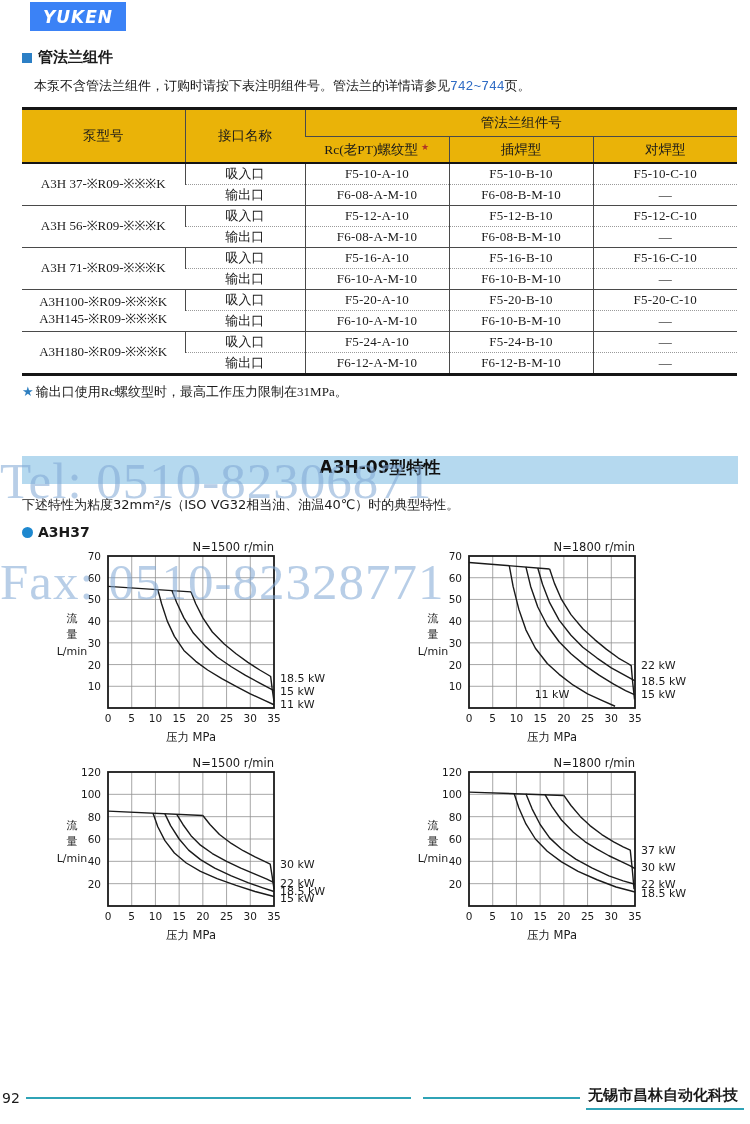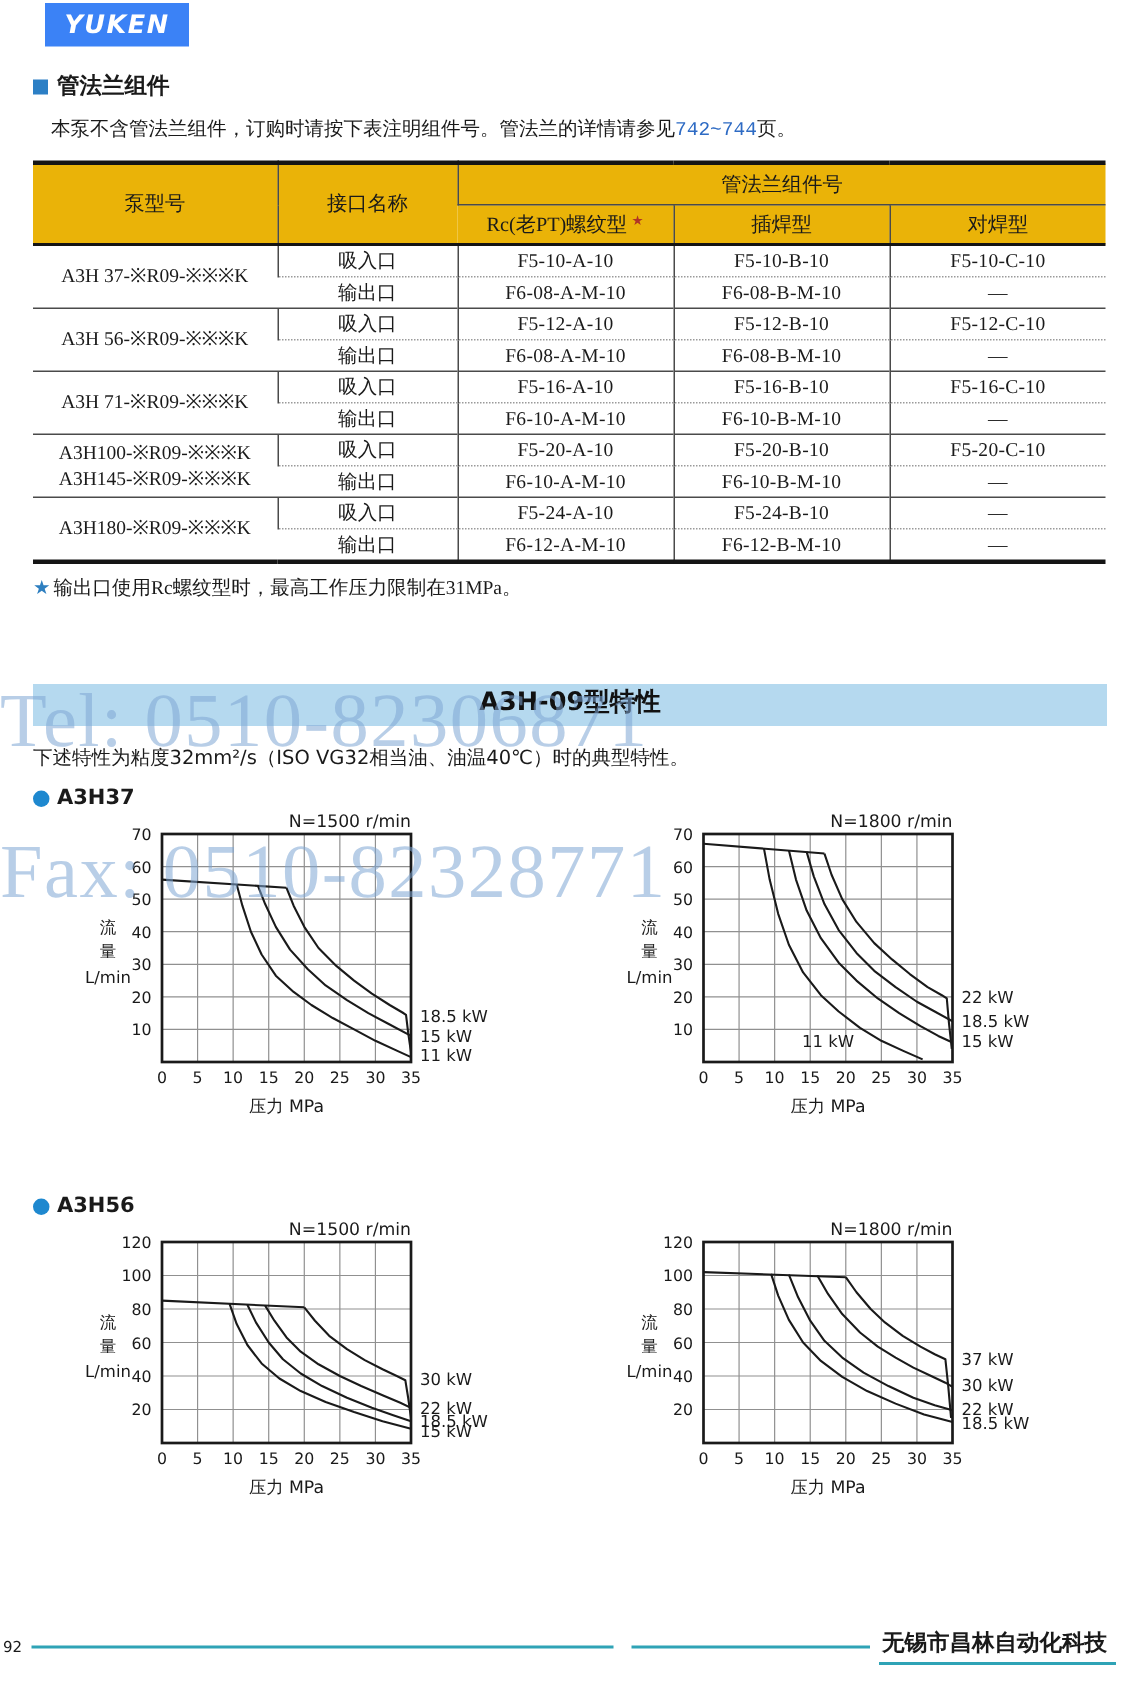--- a/index.html
+++ b/index.html
@@ -46,21 +46,21 @@
   svg text{font-family:"DejaVu Sans",sans-serif;fill:#1a1a1a;}
 
   
   .wm{position:absolute;left:0;width:750px;white-space:nowrap;pointer-events:none;z-index:6;
       font-family:"Liberation Serif",serif;font-size:51px;color:rgba(125,165,212,0.55);letter-spacing:1px;}
   .wm1{top:452px;}
   .wm2{top:553px;}
 
   
   .footer{position:absolute;top:1086px;left:0;width:750px;display:flex;align-items:center;}
-  .pgnum{font-size:10px;margin-left:2px;}
+  .pgnum{font-size:14px;margin-left:2px;}
   .rule{height:2.5px;background:#2fa3b6;margin:0 6px;}
   .r1{flex:2.2;}
   .r2{flex:0.9;}
   .f-center{text-align:center;font-weight:bold;line-height:1.25;}
   .f-line1{font-size:13.5px;}
   .series-logo{font-weight:900;font-style:italic;letter-spacing:1.5px;margin-right:3px;}
   .f-line2{font-size:13px;}
   .company{font-weight:bold;font-size:15px;border-bottom:2.5px solid #2fa3b6;padding:0 6px 3px 2px;margin-right:6px;}
 </style>
 </head>
@@ -274,24 +274,20 @@
             <text x="38" y="98" text-anchor="middle" font-size="11">量</text>
             <text x="38" y="115" text-anchor="middle" font-size="11">L/min</text>
             <text x="157" y="201" text-anchor="middle" font-size="11.5">压力  MPa</text>
             <text x="246" y="128.57142857142856" text-anchor="start" font-size="11">22 kW</text>
             <text x="246" y="144.85714285714283" text-anchor="start" font-size="11">18.5 kW</text>
             <text x="246" y="157.88571428571427" text-anchor="start" font-size="11">15 kW</text>
             <text x="157" y="158.22857142857143" text-anchor="middle" font-size="11">11 kW</text>
           </svg></div>
     </div>
 
-    <div class="group-label second">
-      <span class="dot"></span>
-      <span>A3H56</span>
-    </div>
     <div class="charts-row">
       <div class="chart-slot"><svg viewBox="0 0 342 194" width="342" height="194">
             <line x1="97.71428571428571" y1="16" x2="97.71428571428571" y2="150" stroke="#909090" stroke-width="0.8"></line>
             <line x1="121.42857142857142" y1="16" x2="121.42857142857142" y2="150" stroke="#909090" stroke-width="0.8"></line>
             <line x1="145.14285714285714" y1="16" x2="145.14285714285714" y2="150" stroke="#909090" stroke-width="0.8"></line>
             <line x1="168.85714285714283" y1="16" x2="168.85714285714283" y2="150" stroke="#909090" stroke-width="0.8"></line>
             <line x1="192.57142857142856" y1="16" x2="192.57142857142856" y2="150" stroke="#909090" stroke-width="0.8"></line>
             <line x1="216.28571428571428" y1="16" x2="216.28571428571428" y2="150" stroke="#909090" stroke-width="0.8"></line>
             <line x1="74" y1="127.66666666666667" x2="240" y2="127.66666666666667" stroke="#909090" stroke-width="0.8"></line>
             <line x1="74" y1="105.33333333333333" x2="240" y2="105.33333333333333" stroke="#909090" stroke-width="0.8"></line>

